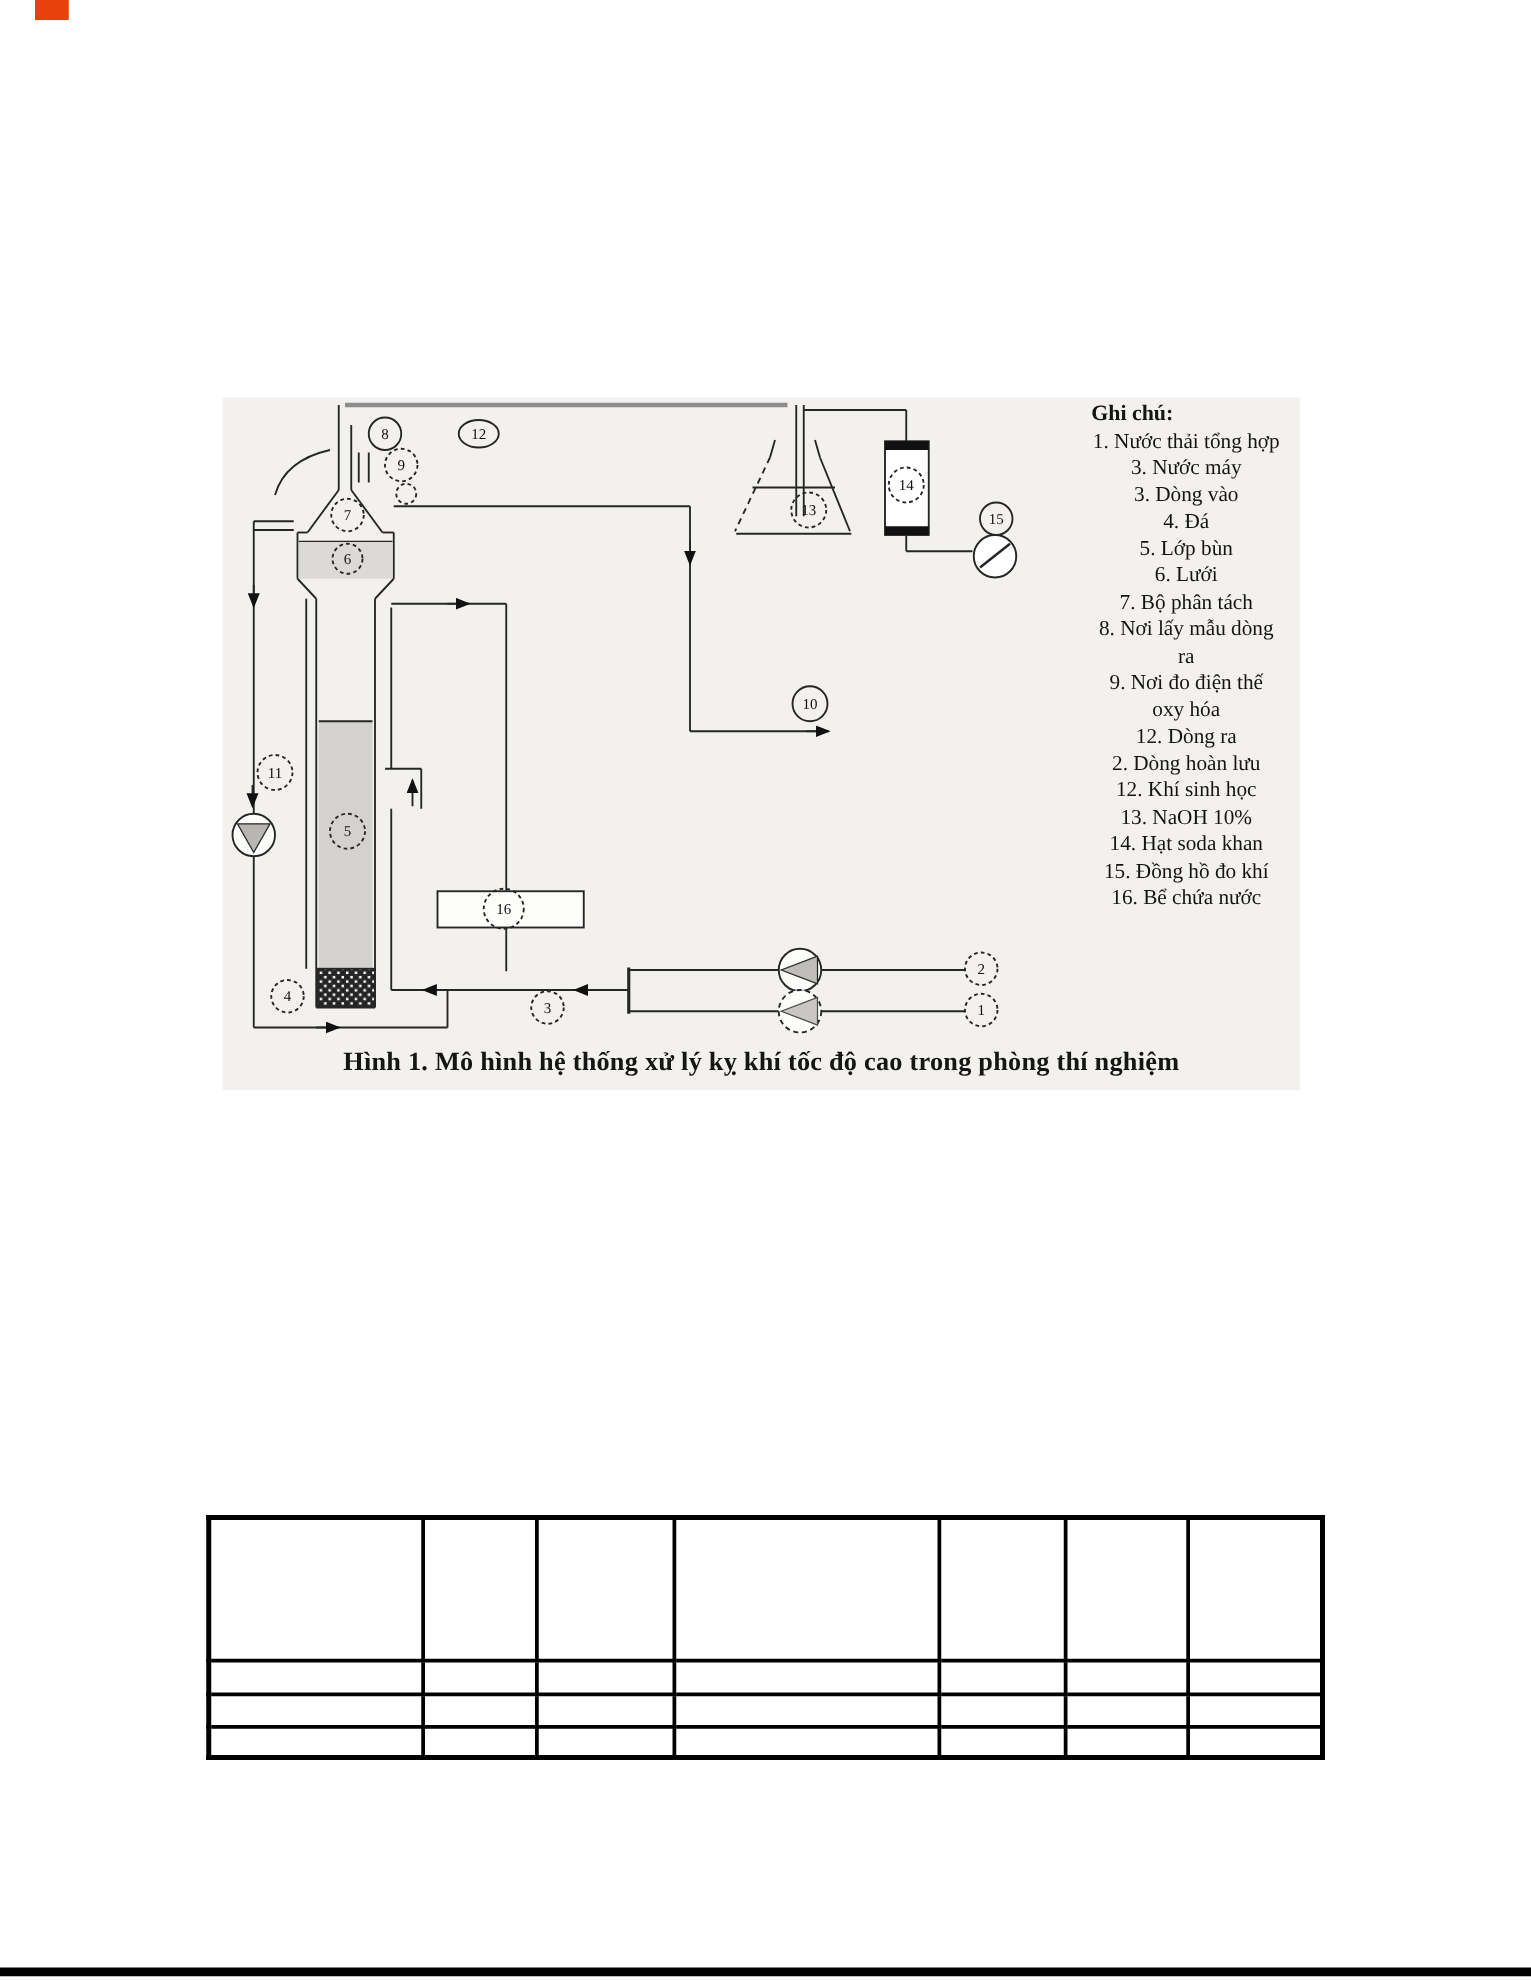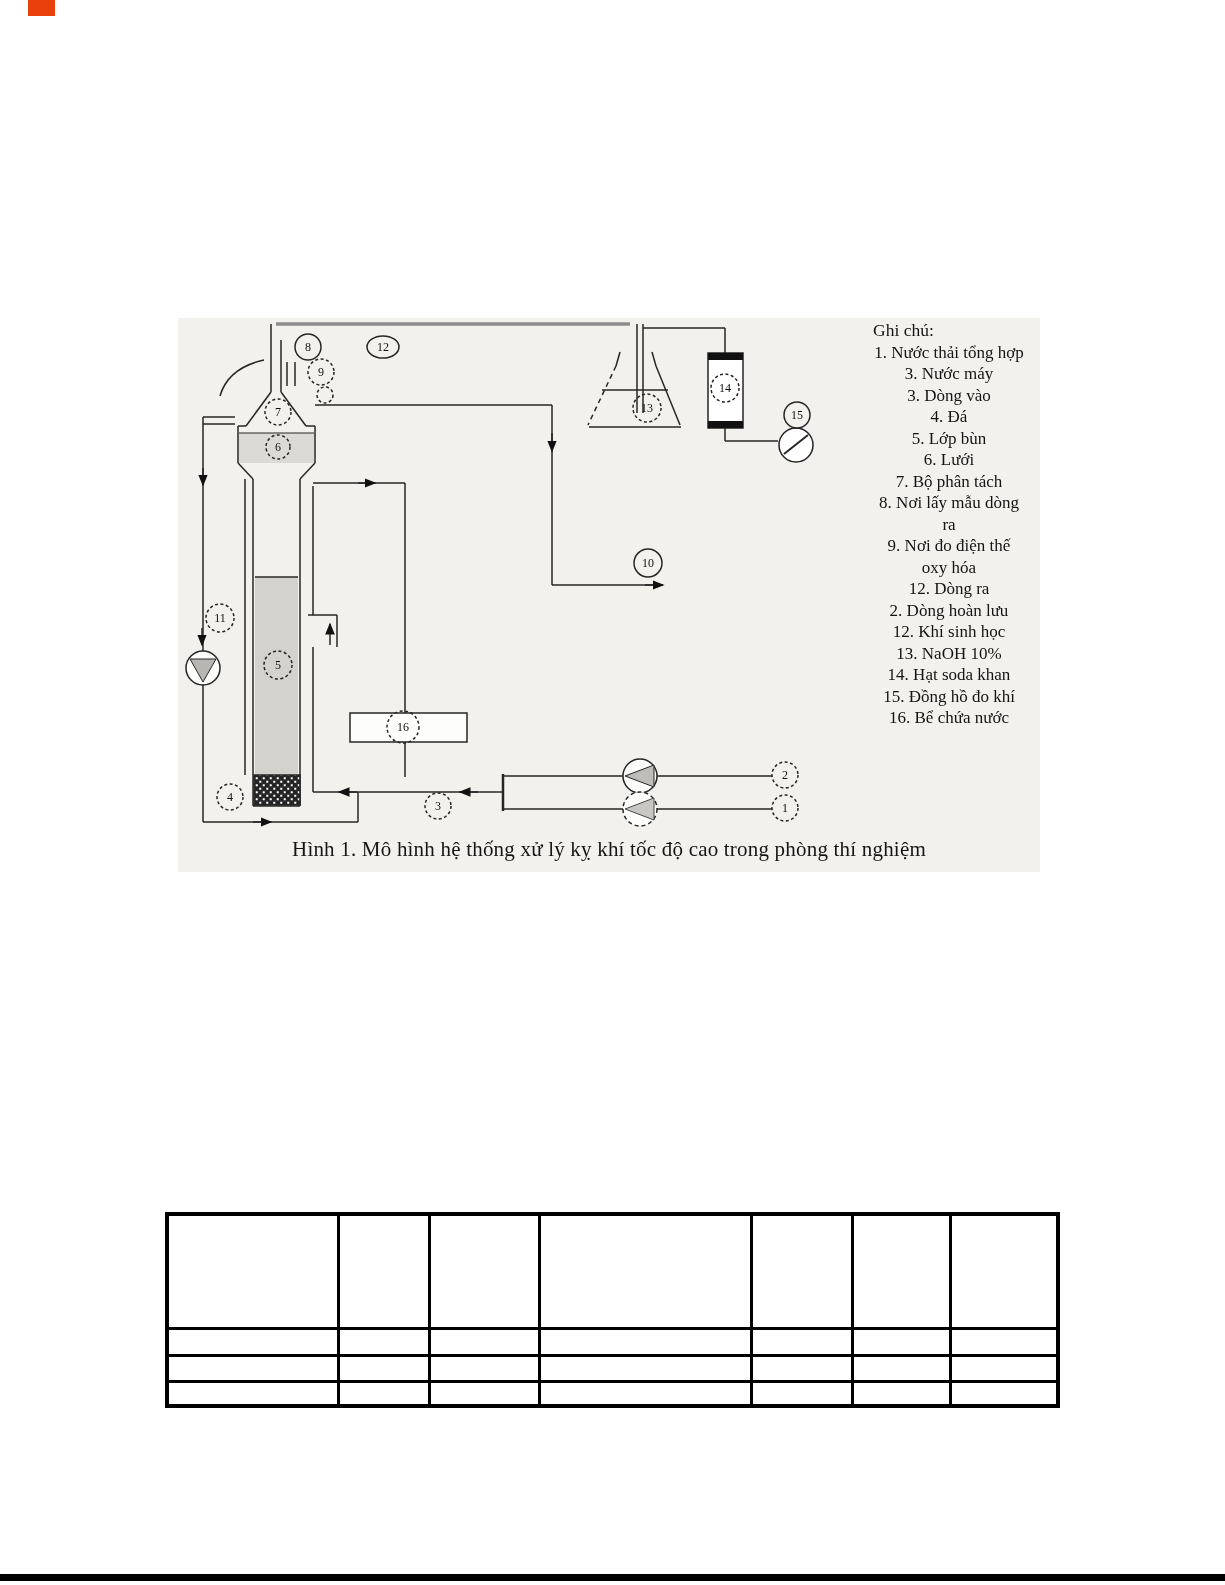--- a/index.html
+++ b/index.html
@@ -3,24 +3,24 @@
 <meta charset="utf-8">
 <style>
   html,body{margin:0;padding:0;background:#ffffff;}
   .page{position:relative;width:1225px;height:1585px;background:#ffffff;overflow:hidden;
         font-family:"Liberation Serif","DejaVu Serif",serif;color:#1c1c1c;}
   .corner-mark{position:absolute;left:28px;top:0;width:27px;height:16px;background:#e8410c;}
   .bottom-rule{position:absolute;left:0;top:1574px;width:100%;height:7px;background:#000;}
   .figure{position:absolute;left:178px;top:318px;width:862px;height:554px;background:#f3f1ee;}
   .figure svg{position:absolute;left:0;top:0;}
   .legend{position:absolute;left:695px;top:2px;width:152px;font-size:17px;line-height:21.5px;color:#141414;}
-  .legend-title{font-weight:normal;font-size:17.5px;}
+  .legend-title{font-weight:bold;font-size:17.5px;}
   .legend-item{margin:0;text-align:center;}
   .caption{position:absolute;left:0;top:519px;width:100%;text-align:center;
-           font-weight:normal;font-size:21px;color:#151515;letter-spacing:.2px;}
+           font-weight:bold;font-size:21px;color:#151515;letter-spacing:.2px;}
   table.grid{position:absolute;left:165px;top:1212px;width:891px;border-collapse:collapse;table-layout:fixed;}
   table.grid td{border:3px solid #000;padding:0;}
   table.grid{border:4px solid #000;}
   .svgtxt{font-family:"Liberation Serif","DejaVu Serif",serif;font-size:12px;fill:#111;}
 </style>
 </head>
 <body>
 
 <div class="page">
 

